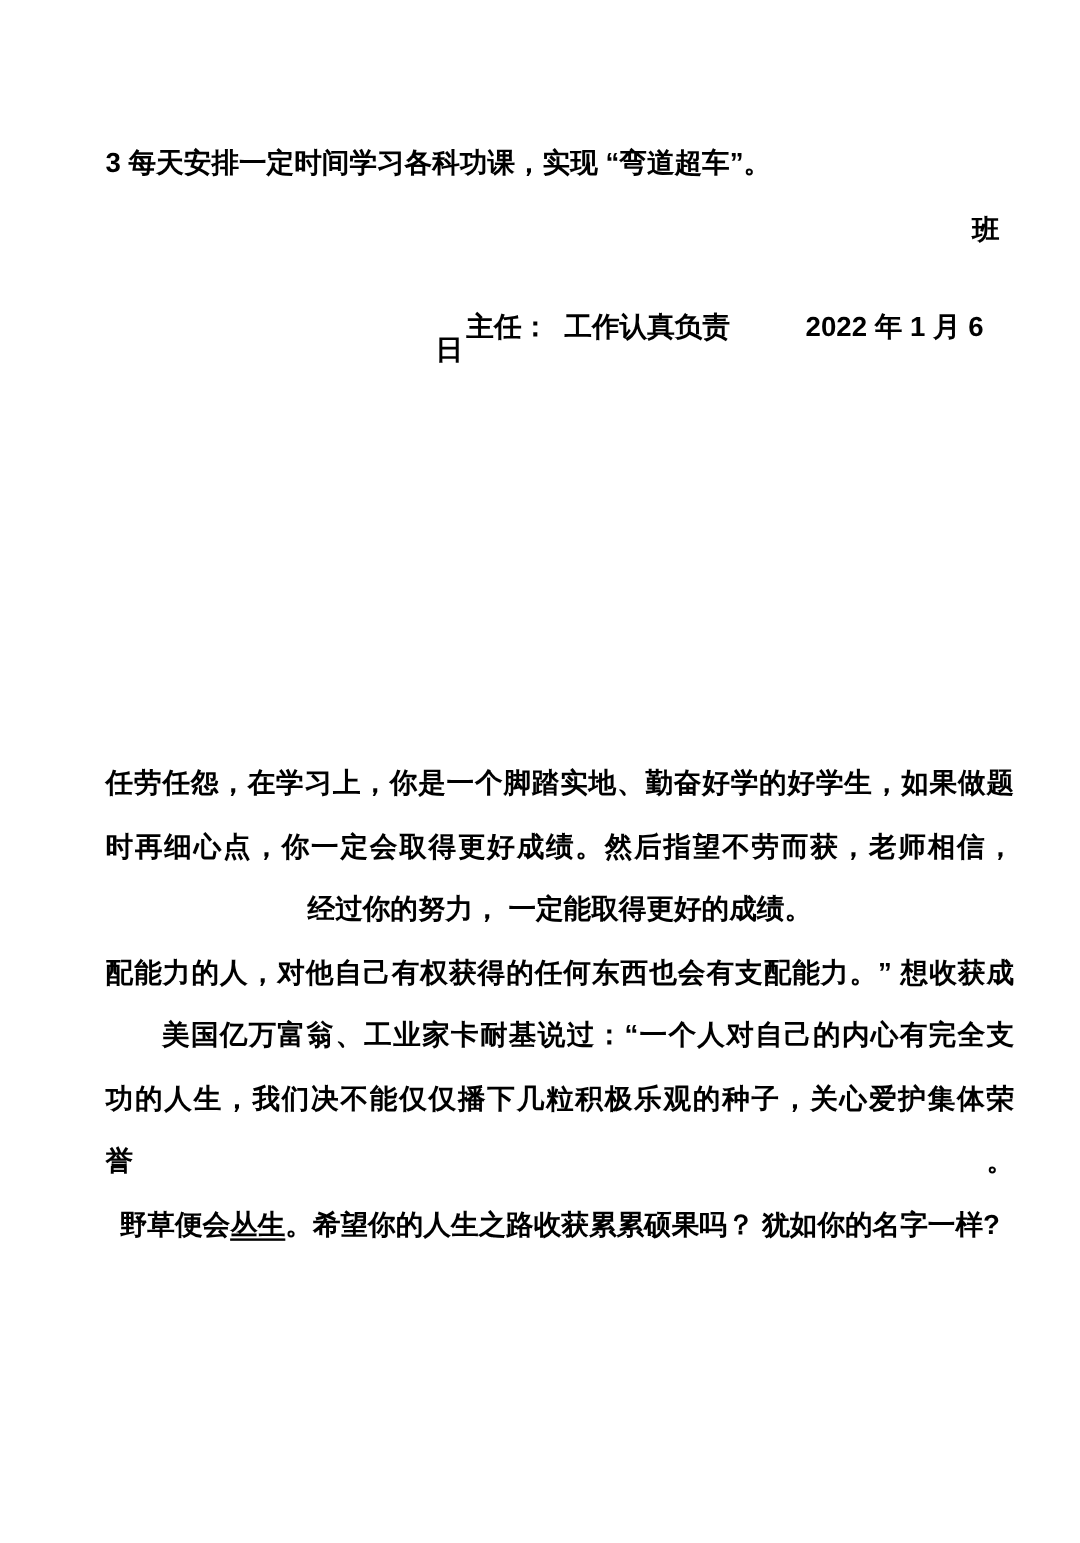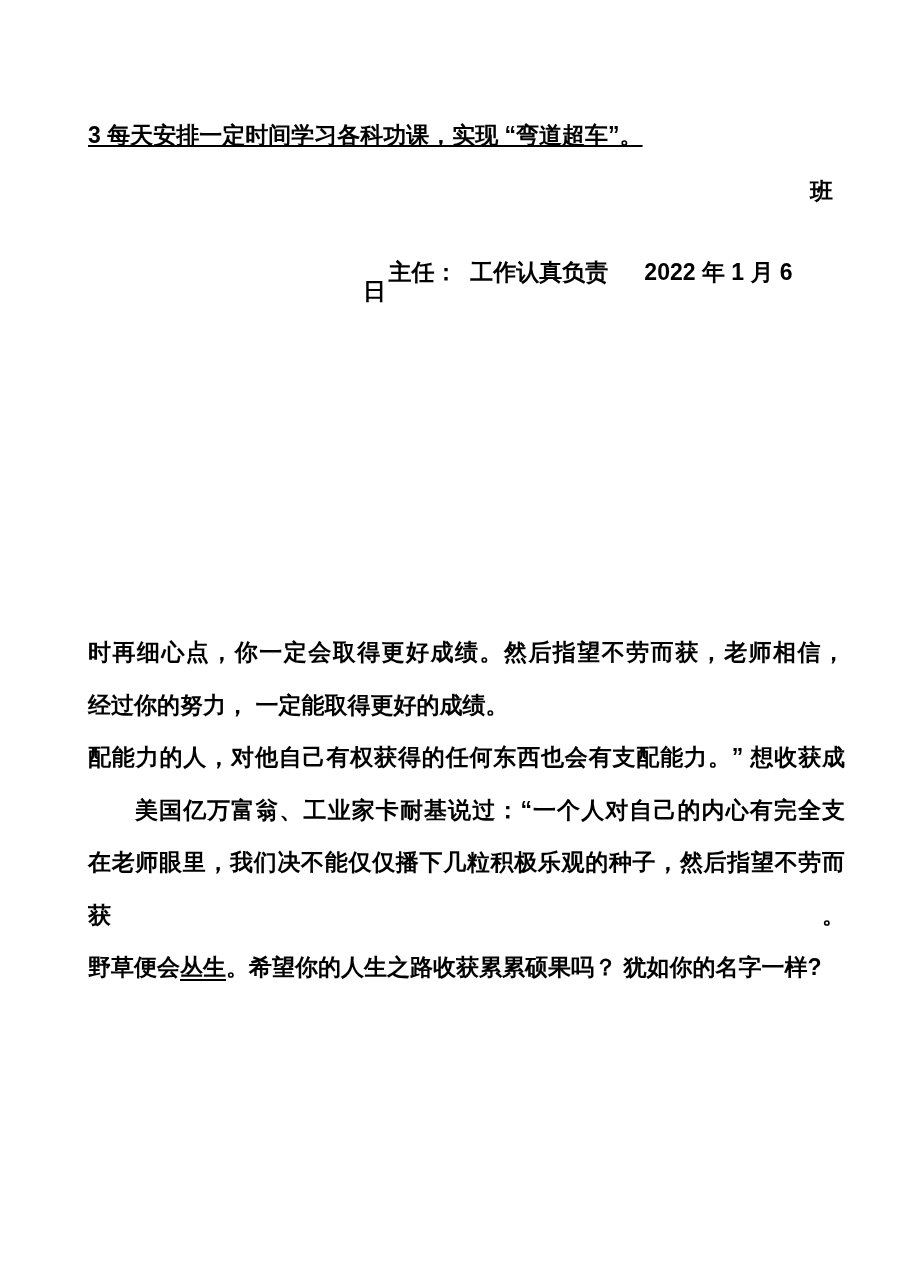--- a/index.html
+++ b/index.html
@@ -16,37 +16,37 @@
     font-family: "Liberation Sans", sans-serif;
     font-weight: 700;
     overflow: hidden;
   }
   .abs-line {
     position: absolute;
     font-size: 23px;
     line-height: 30px;
     white-space: pre;
   }
-  .intro       { left: 88px;  top: 120px; text-decoration: underline; }
+  .intro       { left: 88px;  top: 120px; }
   .sig-wrap    { right: 67px; top: 176px; text-align: right; }
   .sig-main    { left: 363px; top: 227px; }
-  .sig-date    { display: inline-block; margin-left: 36px; }
+  .sig-date    { display: inline-block; margin-left: 63px; }
   .sig-day     { left: 363px; top: 276px; }
   .heading     { left: 88px;  top: 580px; }
   .paras {
     position: absolute;
     left: 88px;
     top: 626px;
     width: 757px;
   }
   .pline {
     font-size: 23px;
     line-height: 52.5px;
     word-break: break-all;
-    text-align: left;
+    text-align: center;
   }
   .pline.just {
     text-align: justify;
     text-align-last: justify;
   }
   .pline.indent {
     padding-left: 47px;
   }
   .u {
     text-decoration: underline;
@@ -65,26 +65,27 @@
 
   <div class="abs-line sig-main">
     <span>主任：  工作认真负责</span><span class="sig-date">2022 年 1 月 6</span>
   </div>
 
   <div class="abs-line sig-day">日</div>
 
 
   <div class="paras">
 
+    <div class="pline just">任劳任怨，在学习上，你是一个脚踏实地、勤奋好学的好学生，如果做题</div>
     <div class="pline just">时再细心点，你一定会取得更好成绩。然后指望不劳而获，老师相信，</div>
     <div class="pline">经过你的努力， 一定能取得更好的成绩。</div>
 
     <div class="pline just">配能力的人，对他自己有权获得的任何东西也会有支配能力。” 想收获成</div>
     <div class="pline just indent">美国亿万富翁、工业家卡耐基说过：“一个人对自己的内心有完全支</div>
-    <div class="pline just">在老师眼里，我们决不能仅仅播下几粒积极乐观的种子，然后指望不劳而获。</div>
+    <div class="pline just">功的人生，我们决不能仅仅播下几粒积极乐观的种子，关心爱护集体荣誉。</div>
 
     <div class="pline">
       <span>野草便会</span><span class="u">丛生</span><span>。希望你的人生之路收获累累硕果吗？ 犹如你的名字一样?</span>
     </div>
 
   </div>
 
 </div>
 
 </body></html>

